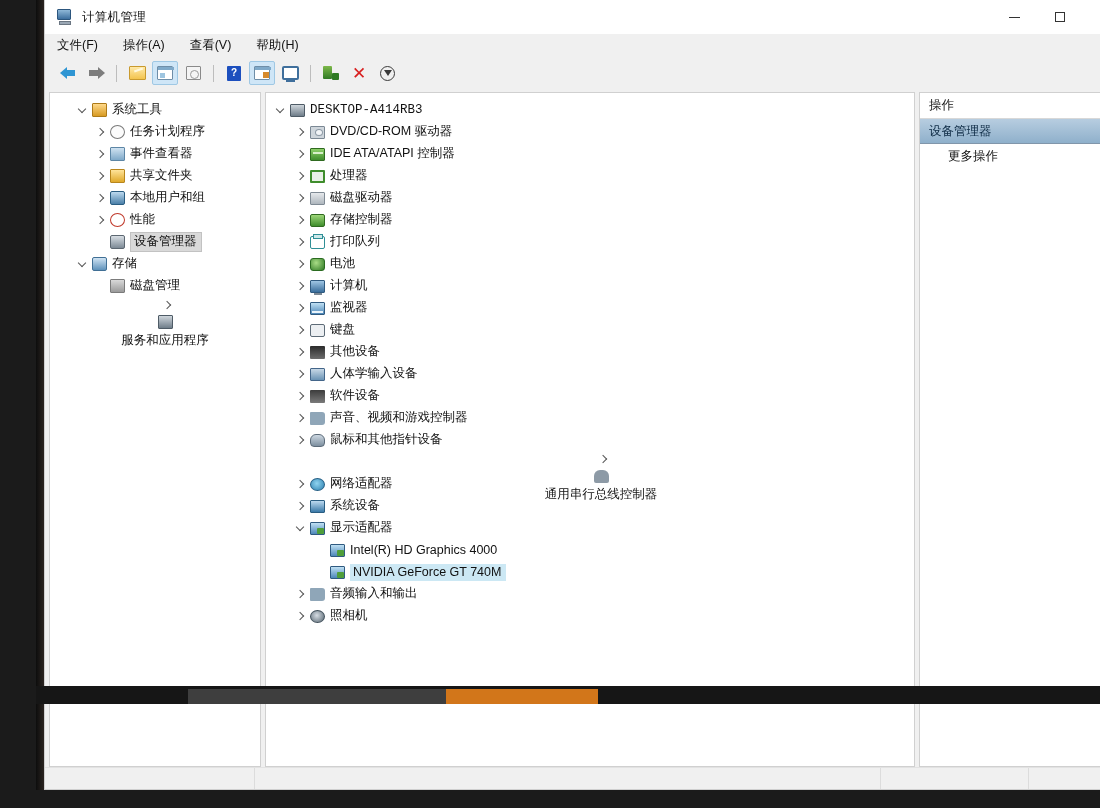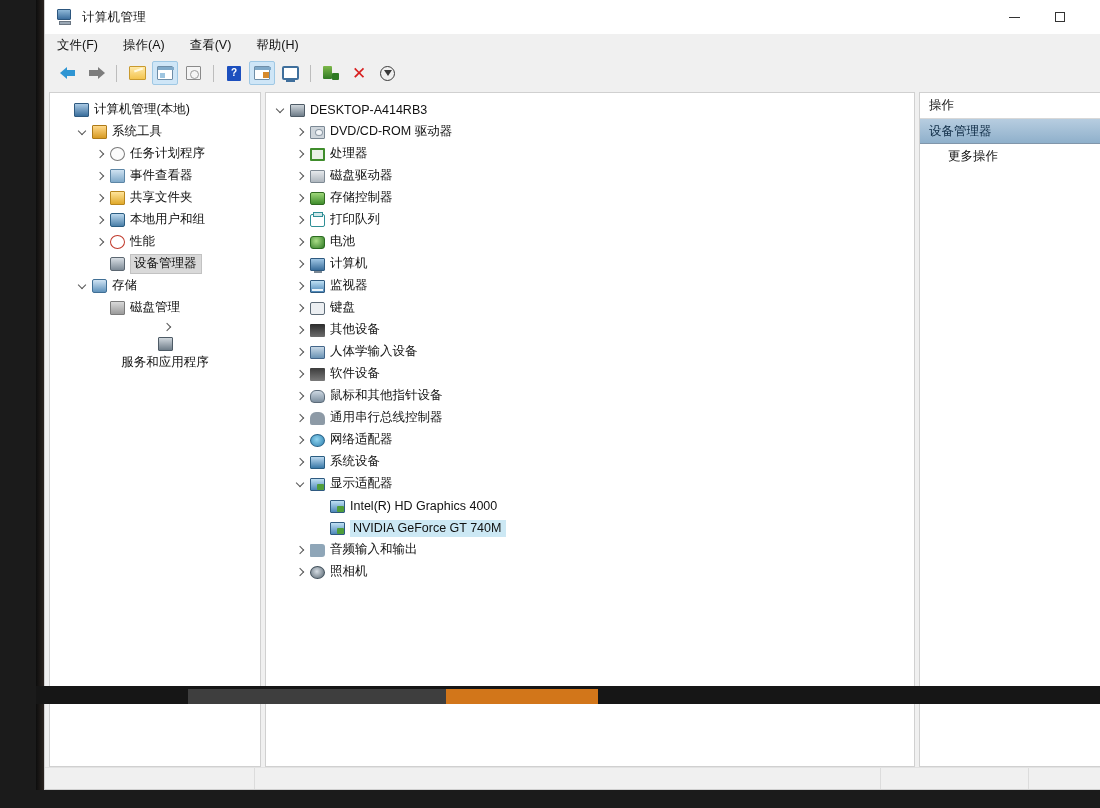--- a/index.html
+++ b/index.html
@@ -228,27 +228,20 @@
         </div>
       <div class="tbtn">
           <span class="ic-dl"></span>
         </div>
     </div>
 
     <div class="body">
 
       <div class="pane pane-left">
         <div class="tree" id="sidebar-tree">
-            <div class="row" style="padding-left: 6px;">
-              <span class="twisty"></span>
-              <span class="ico">
-                <span class="si si-cm"></span>
-              </span>
-              <span class="lbl">计算机管理(本地)</span>
-            </div>
             <div class="row" style="padding-left: 24px;">
               <span class="twisty down">
                 <i></i>
               </span>
               <span class="ico">
                 <span class="si si-tools"></span>
               </span>
               <span class="lbl">系统工具</span>
             </div>
             <div class="row" style="padding-left: 42px;">
@@ -326,21 +319,21 @@
               <span class="ico">
                 <span class="si si-svc"></span>
               </span>
               <span class="lbl">服务和应用程序</span>
             </div>
           </div>
       </div>
 
       <div class="pane pane-mid">
         <div class="tree" id="device-tree">
-            <div class="row" style="padding-left: 6px;">
+            <div class="row" style="padding-left: 6px; font-family: Liberation Mono, monospace;">
               <span class="twisty down">
                 <i></i>
               </span>
               <span class="ico">
                 <span class="di di-desktop"></span>
               </span>
               <span class="lbl">DESKTOP-A414RB3</span>
             </div>
             <div class="row" style="padding-left: 26px;">
               <span class="twisty right">
@@ -349,20 +342,29 @@
               <span class="ico">
                 <span class="di di-dvd"></span>
               </span>
               <span class="lbl">DVD/CD-ROM 驱动器</span>
             </div>
             <div class="row" style="padding-left: 26px;">
               <span class="twisty right">
                 <i></i>
               </span>
               <span class="ico">
+                <span class="di di-ide"></span>
+              </span>
+              <span class="lbl">IDE ATA/ATAPI 控制器</span>
+            </div>
+            <div class="row" style="padding-left: 26px;">
+              <span class="twisty right">
+                <i></i>
+              </span>
+              <span class="ico">
                 <span class="di di-cpu"></span>
               </span>
               <span class="lbl">处理器</span>
             </div>
             <div class="row" style="padding-left: 26px;">
               <span class="twisty right">
                 <i></i>
               </span>
               <span class="ico">
                 <span class="di di-disk"></span>
@@ -448,25 +450,34 @@
               <span class="ico">
                 <span class="di di-soft"></span>
               </span>
               <span class="lbl">软件设备</span>
             </div>
             <div class="row" style="padding-left: 26px;">
               <span class="twisty right">
                 <i></i>
               </span>
               <span class="ico">
+                <span class="di di-snd"></span>
+              </span>
+              <span class="lbl">声音、视频和游戏控制器</span>
+            </div>
+            <div class="row" style="padding-left: 26px;">
+              <span class="twisty right">
+                <i></i>
+              </span>
+              <span class="ico">
                 <span class="di di-mouse"></span>
               </span>
               <span class="lbl">鼠标和其他指针设备</span>
             </div>
-            <div class="row" style="padding-left: 26px;">
+            <div class="row" style="padding-left: 26px; flex-direction: column;">
               <span class="twisty right">
                 <i></i>
               </span>
               <span class="ico">
                 <span class="di di-usb"></span>
               </span>
               <span class="lbl">通用串行总线控制器</span>
             </div>
             <div class="row" style="padding-left: 26px;">
               <span class="twisty right">

